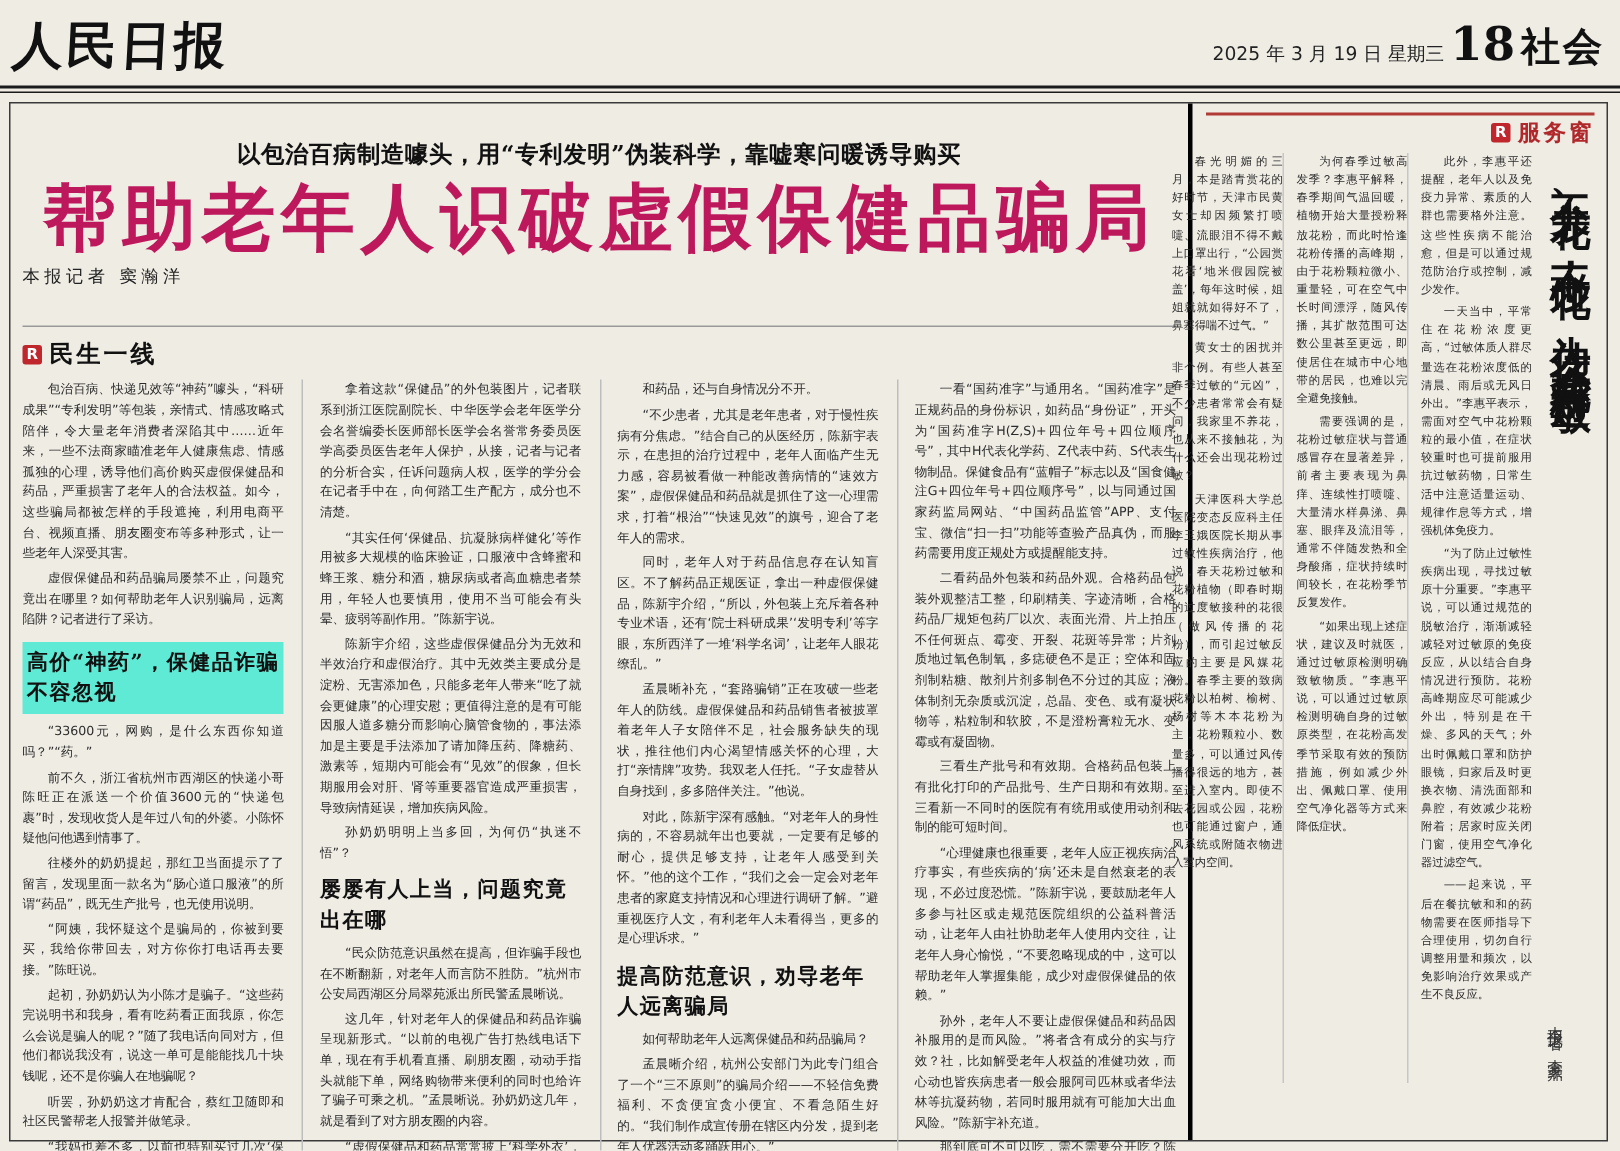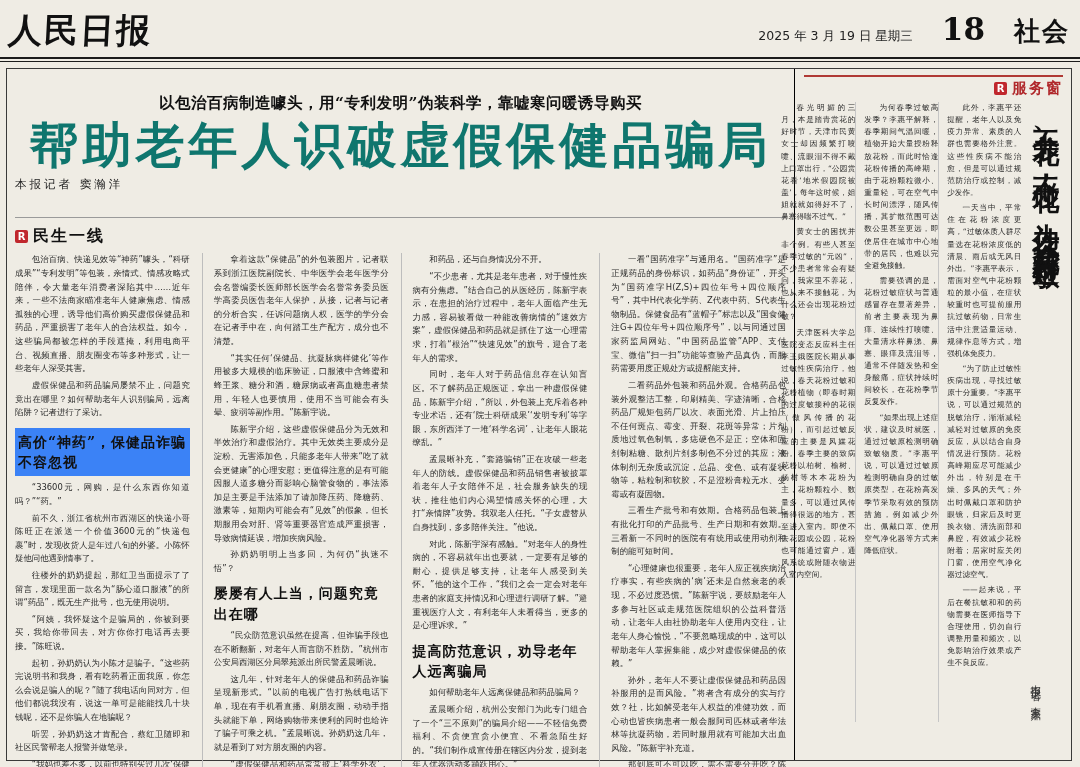--- a/index.html
+++ b/index.html
@@ -19,21 +19,21 @@
   }
   .logo{
     margin-left:8px;
     font-family:"DejaVu Serif","Liberation Serif",serif;
     font-weight:bold;font-size:34px;letter-spacing:2px;
     color:#111;
     transform:skewX(-3deg);
   }
   .masthead-right{
     position:absolute;right:10px;top:14px;
-    display:flex;align-items:baseline;gap:29px;
+    display:flex;align-items:baseline;gap:4px;
   }
   .mh-date{font-size:12.5px;color:#222;font-family:"DejaVu Sans","Liberation Sans",sans-serif;}
   .mh-pagenum{
     font-family:"DejaVu Serif","Liberation Serif",serif;
     font-size:31px;font-weight:bold;color:#111;line-height:1;
   }
   .mh-section{
     font-family:"DejaVu Serif","Liberation Serif",serif;
     font-size:26px;font-weight:bold;color:#111;letter-spacing:2px;
   }
@@ -46,39 +46,39 @@
 
   
   .frame{
     position:absolute;left:6px;top:68px;width:1066px;height:693px;
     border:1px solid #3a3a3a;
     box-sizing:border-box;
   }
   .left-pane{
     position:absolute;left:0;top:0;width:788px;height:691px;
     box-sizing:border-box;padding:6px 8px 0 8px;
-    border-right:1px solid #000000;
+    border-right:3px solid #000000;
   }
   .right-pane{
     position:absolute;left:789px;top:0;width:275px;height:691px;
     box-sizing:border-box;padding:6px 8px 0 8px;
   }
 
   
   .shoulder{
     text-align:center;
     font-family:"DejaVu Serif","Liberation Serif",serif;
     font-weight:bold;font-size:15.5px;color:#111;
     margin:18px 0 6px 0;letter-spacing:0.5px;
   }
   .headline{
     text-align:center;
     font-family:"DejaVu Serif","Liberation Serif",serif;
     font-weight:bold;
-    font-size:49px;letter-spacing:4px;color:#0f766e;
+    font-size:49px;letter-spacing:4px;color:#be185d;
     margin:2px 0 6px 0;
     line-height:1.05;
   }
   .byline{
     text-align:left;font-size:11.5px;color:#222;margin-bottom:25px;
     letter-spacing:3px;
   }
   .hr-thin{height:1px;background:#9a9a9a;margin:6px 0 8px 0;}
 
   
@@ -118,21 +118,21 @@
     margin:0 0 3px 0;
     font-family:"DejaVu Sans","Liberation Sans",sans-serif;
     word-break:break-all;
   }
   .subhead{
     font-family:"DejaVu Serif","Liberation Serif",serif;
     font-weight:bold;font-size:14px;line-height:1.45;color:#111;
     margin:8px 0 5px 0;letter-spacing:1px;
   }
   .subhead.boxed{
-    background:#3b82f6;padding:4px 3px;
+    background:#5eead4;padding:4px 3px;
   }
 
   
   .rp-top-rule{height:2px;background:#b03a35;margin-bottom:0;}
   .svc-head{
     display:flex;align-items:center;justify-content:flex-end;gap:5px;
     margin:2px 0 4px 0;
   }
   .svc-title{
     font-family:"DejaVu Serif","Liberation Serif",serif;

